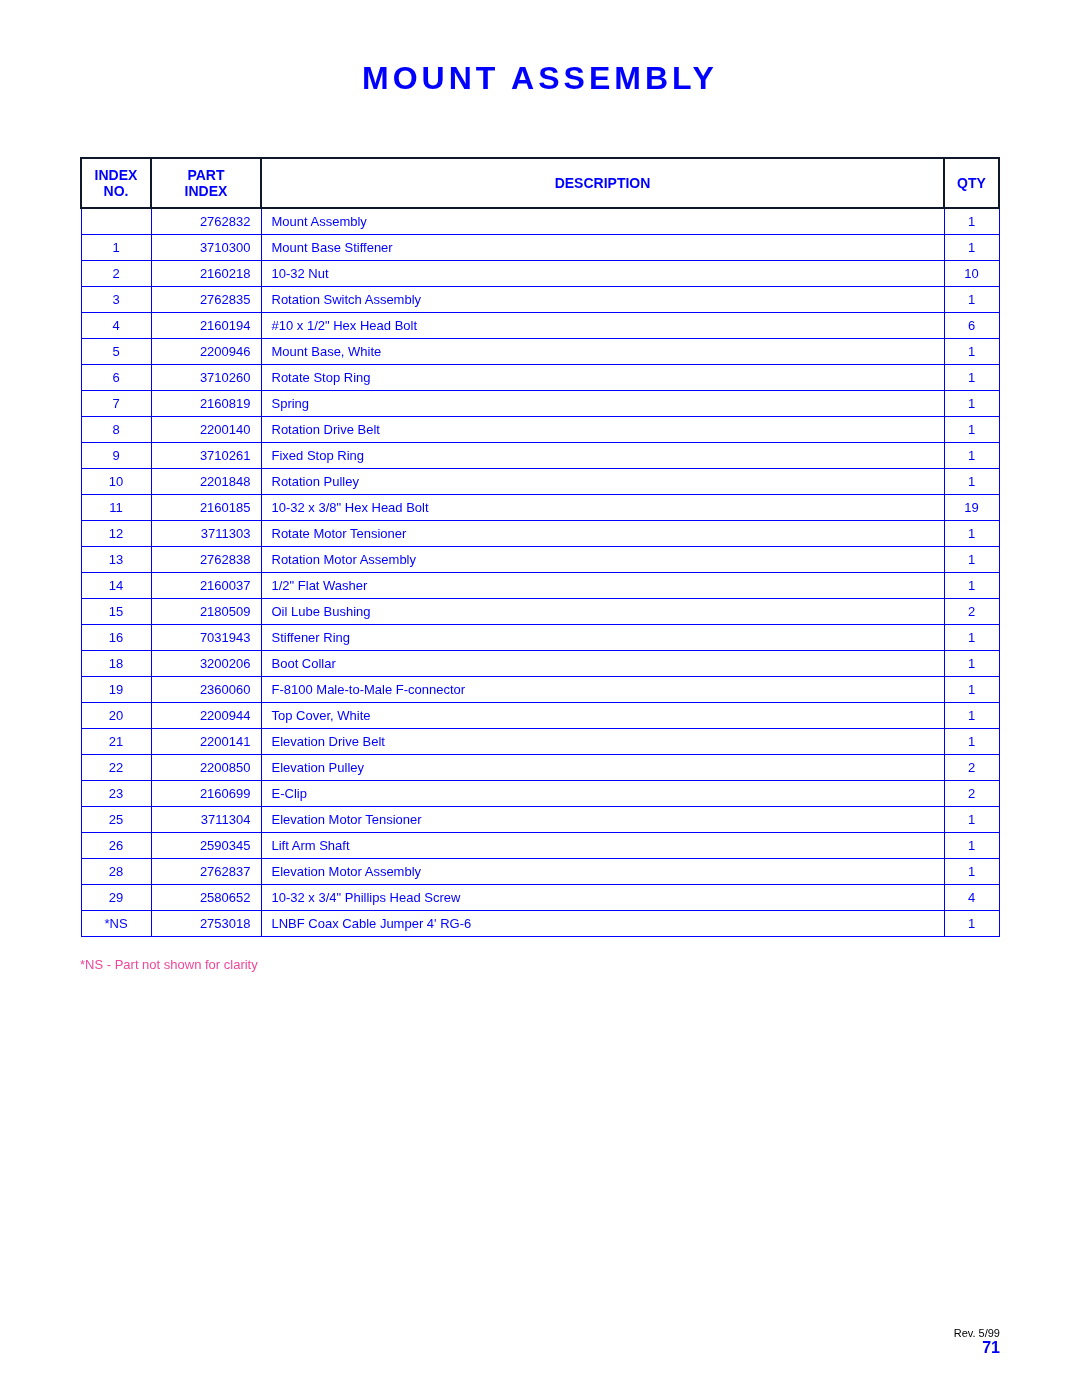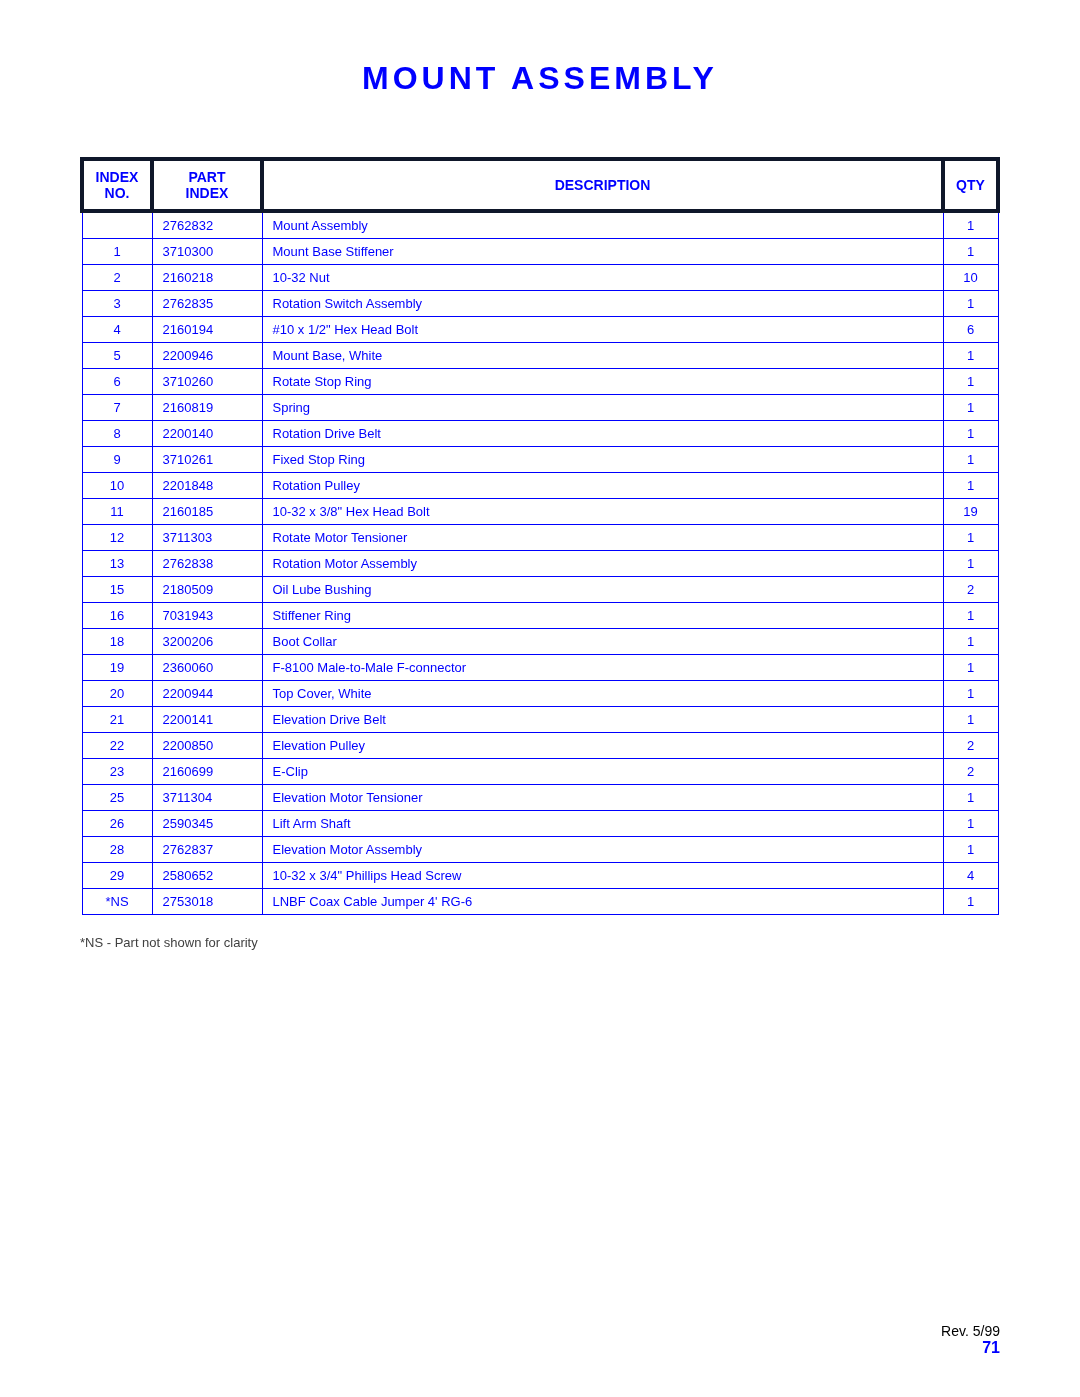--- a/index.html
+++ b/index.html
@@ -23,66 +23,66 @@
       letter-spacing: 4px;
       margin-bottom: 60px;
       margin-top: 20px;
     }
     .parts-table {
       width: 100%;
       border-collapse: collapse;
       margin-bottom: 20px;
     }
     .parts-table th {
-      border: 4px solid #0f172a;
+      border: 2px solid #0f172a;
       padding: 8px 10px;
       color: #0000ff;
       font-weight: bold;
       font-size: 14px;
       text-align: center;
       background: #ffffff;
     }
     .parts-table td {
       border: 1px solid #0000ff;
       padding: 5px 10px;
       color: #0000ff;
       font-size: 13px;
     }
     .parts-table td.index-col {
       text-align: center;
       width: 70px;
     }
     .parts-table td.part-col {
-      text-align: left;
+      text-align: right;
       width: 110px;
     }
     .parts-table td.desc-col {
       text-align: left;
     }
     .parts-table td.qty-col {
       text-align: center;
       width: 55px;
     }
     .parts-table tr:first-child td {
       
     }
     .footnote {
-      color: #404040;
+      color: #ec4899;
       font-size: 13px;
       margin-top: 12px;
     }
     .page-footer {
       position: absolute;
       bottom: 40px;
       right: 80px;
       text-align: right;
     }
     .rev-text {
       color: #000000;
-      font-size: 14px;
+      font-size: 11px;
       text-align: center;
     }
     .page-number {
       color: #0000ff;
       font-size: 16px;
       font-weight: bold;
     }
   </style>
 </head>
 <body>
@@ -183,20 +183,26 @@
         <td class="desc-col">Rotate Motor Tensioner</td>
         <td class="qty-col">1</td>
       </tr>
       <tr>
         <td class="index-col">13</td>
         <td class="part-col">2762838</td>
         <td class="desc-col">Rotation Motor Assembly</td>
         <td class="qty-col">1</td>
       </tr>
       <tr>
+        <td class="index-col">14</td>
+        <td class="part-col">2160037</td>
+        <td class="desc-col">1/2" Flat Washer</td>
+        <td class="qty-col">1</td>
+      </tr>
+      <tr>
         <td class="index-col">15</td>
         <td class="part-col">2180509</td>
         <td class="desc-col">Oil Lube Bushing</td>
         <td class="qty-col">2</td>
       </tr>
       <tr>
         <td class="index-col">16</td>
         <td class="part-col">7031943</td>
         <td class="desc-col">Stiffener Ring</td>
         <td class="qty-col">1</td>

